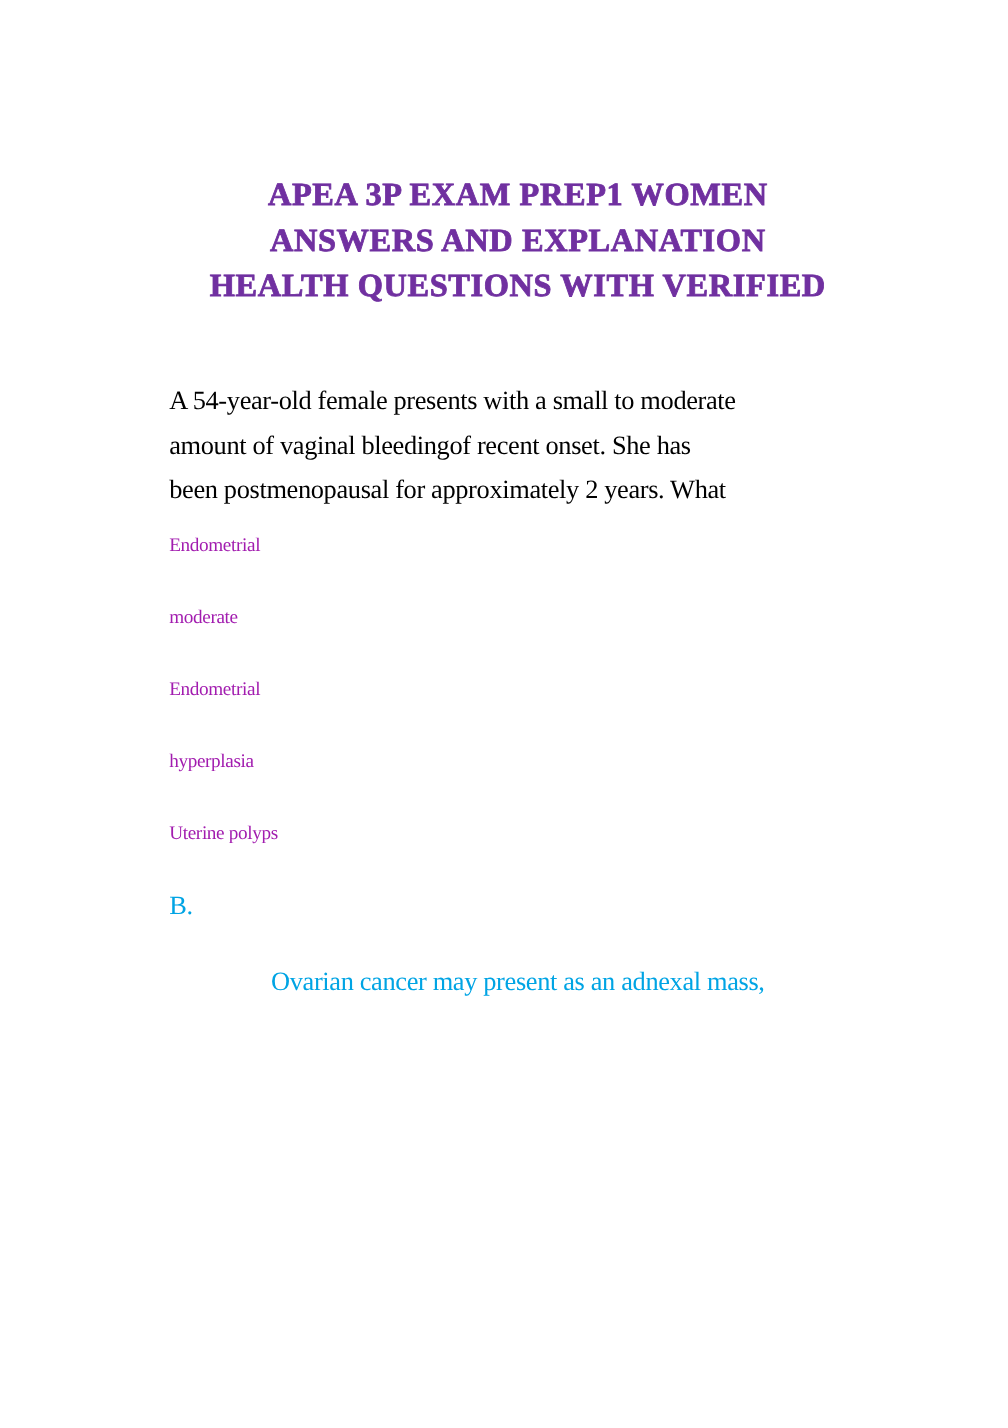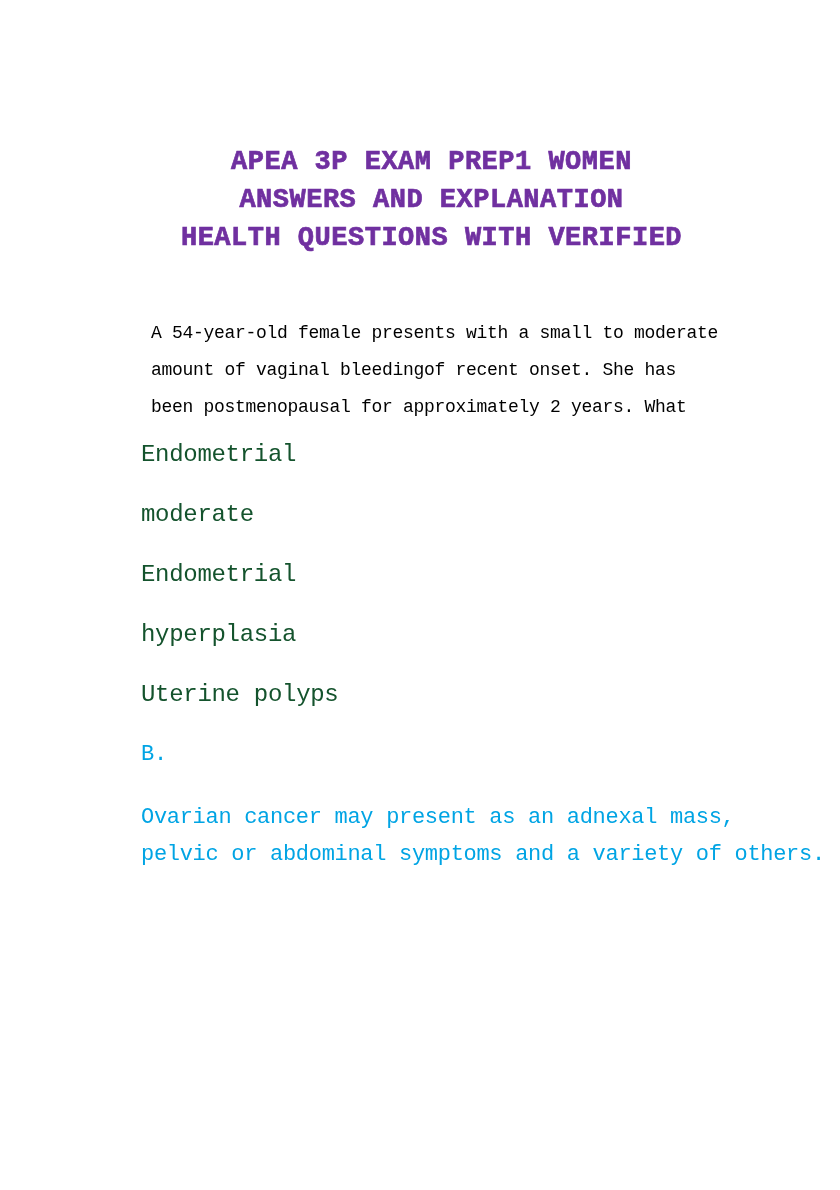--- a/index.html
+++ b/index.html
@@ -9,72 +9,72 @@
   }
   .page {
     position: relative;
     width: 840px;
     height: 1190px;
     margin: 0 auto;
     background: #ffffff;
     box-sizing: border-box;
     padding: 143px 118px 0 141px;
     overflow: hidden;
-    font-family: Liberation Mono, monospace;
+    font-family: Liberation Serif, serif;
     color: #000000;
   }
   .doc-title {
     text-align: center;
     margin: 0 0 58px 0;
   }
   .doc-title .title-line {
     font-size: 27px;
     line-height: 38px;
     font-weight: bold;
     letter-spacing: 0.5px;
     color: #7030A0;
     -webkit-text-stroke: 0.7px #7030A0;
   }
   .question-block {
     margin: 0 0 10px 0;
   }
   .question-line {
-    font-size: 18px;
+    font-size: 22px;
     line-height: 37px;
     letter-spacing: -0.3px;
     white-space: nowrap;
     color: #000000;
-    margin-left: 10px;
   }
   .options-block {
     margin: 0;
   }
   .option-line {
-    font-size: 24px;
+    font-size: 16px;
     line-height: 37px;
     letter-spacing: -0.3px;
     margin-bottom: 23px;
-    color: #14532d;
+    color: #a21caf;
   }
   .answer-label {
     font-size: 22px;
     line-height: 37px;
     letter-spacing: -0.3px;
     margin-top: 2px;
     color: #00A4E4;
   }
   .explanation-block {
     margin-top: 26px;
   }
   .explanation-line {
     font-size: 22px;
     line-height: 37px;
     letter-spacing: -0.3px;
     white-space: nowrap;
     color: #00A4E4;
+    text-align: center;
   }
 </style>
 </head>
 <body>
 
 <div class="page">
 
   <header class="doc-title">
     <div class="title-line">APEA 3P EXAM PREP1 WOMEN</div>
     <div class="title-line">ANSWERS AND EXPLANATION</div>
@@ -92,16 +92,15 @@
     <div class="option-line">moderate</div>
     <div class="option-line">Endometrial</div>
     <div class="option-line">hyperplasia</div>
     <div class="option-line">Uterine polyps</div>
   </section>
 
   <div class="answer-label">B.</div>
 
   <section class="explanation-block">
     <div class="explanation-line">Ovarian cancer may present as an adnexal mass,</div>
-    <div class="explanation-line">pelvic or abdominal symptoms and a variety of others.</div>
   </section>
 
 </div>
 
 </body></html>

